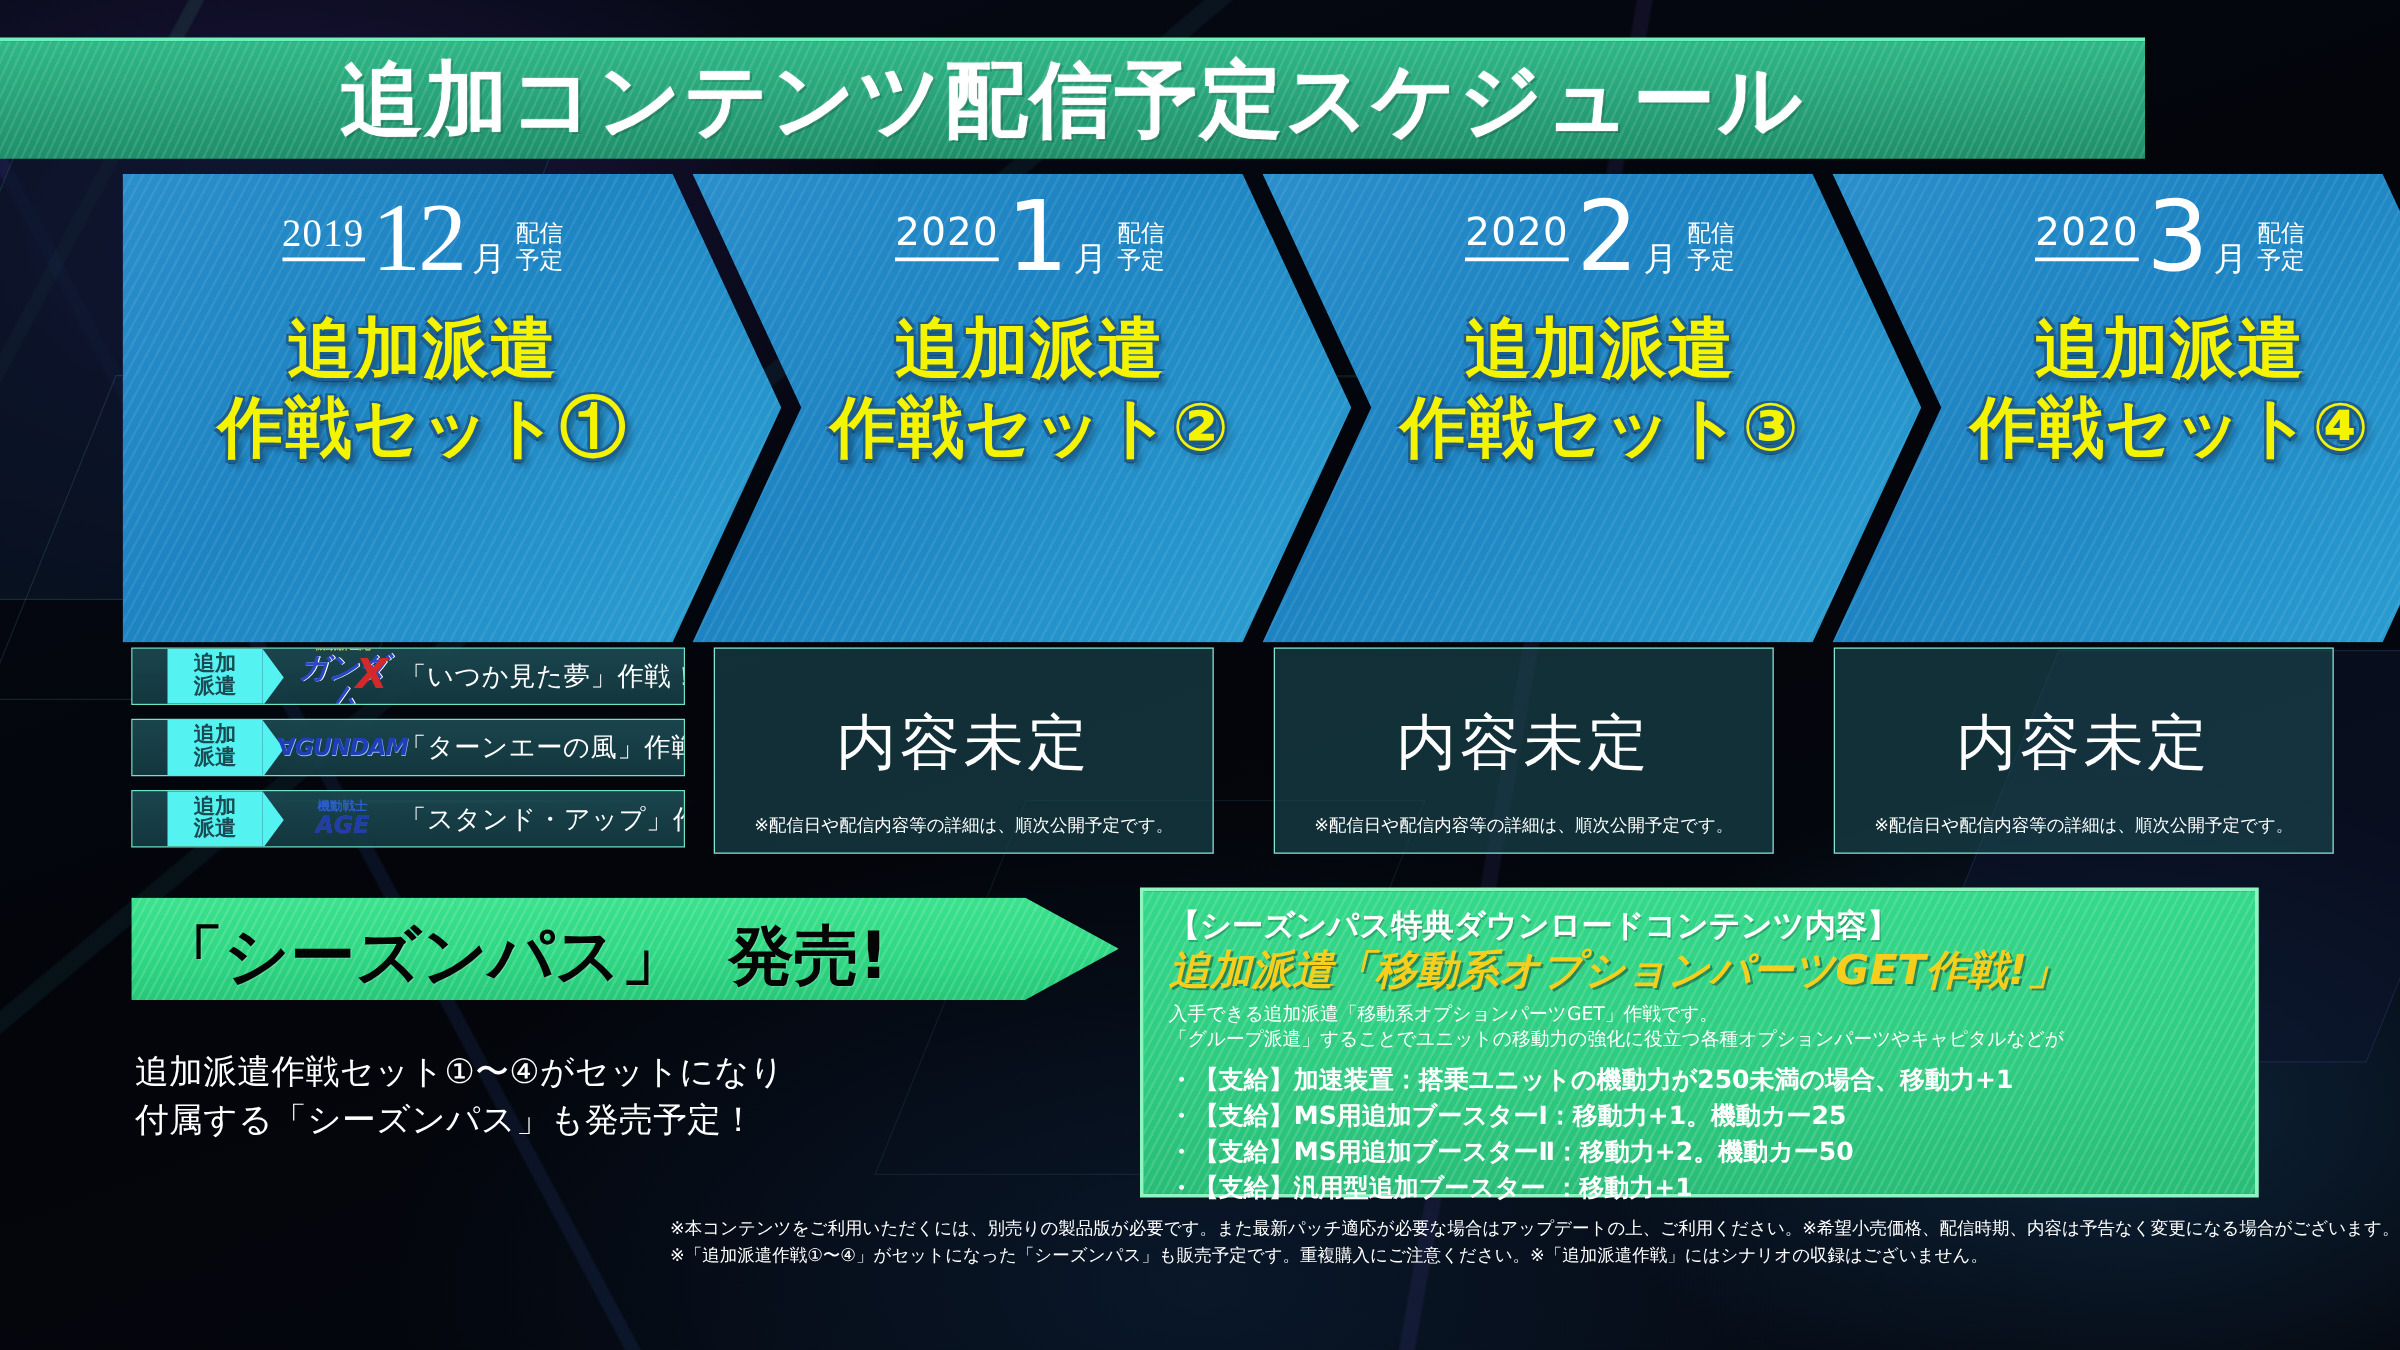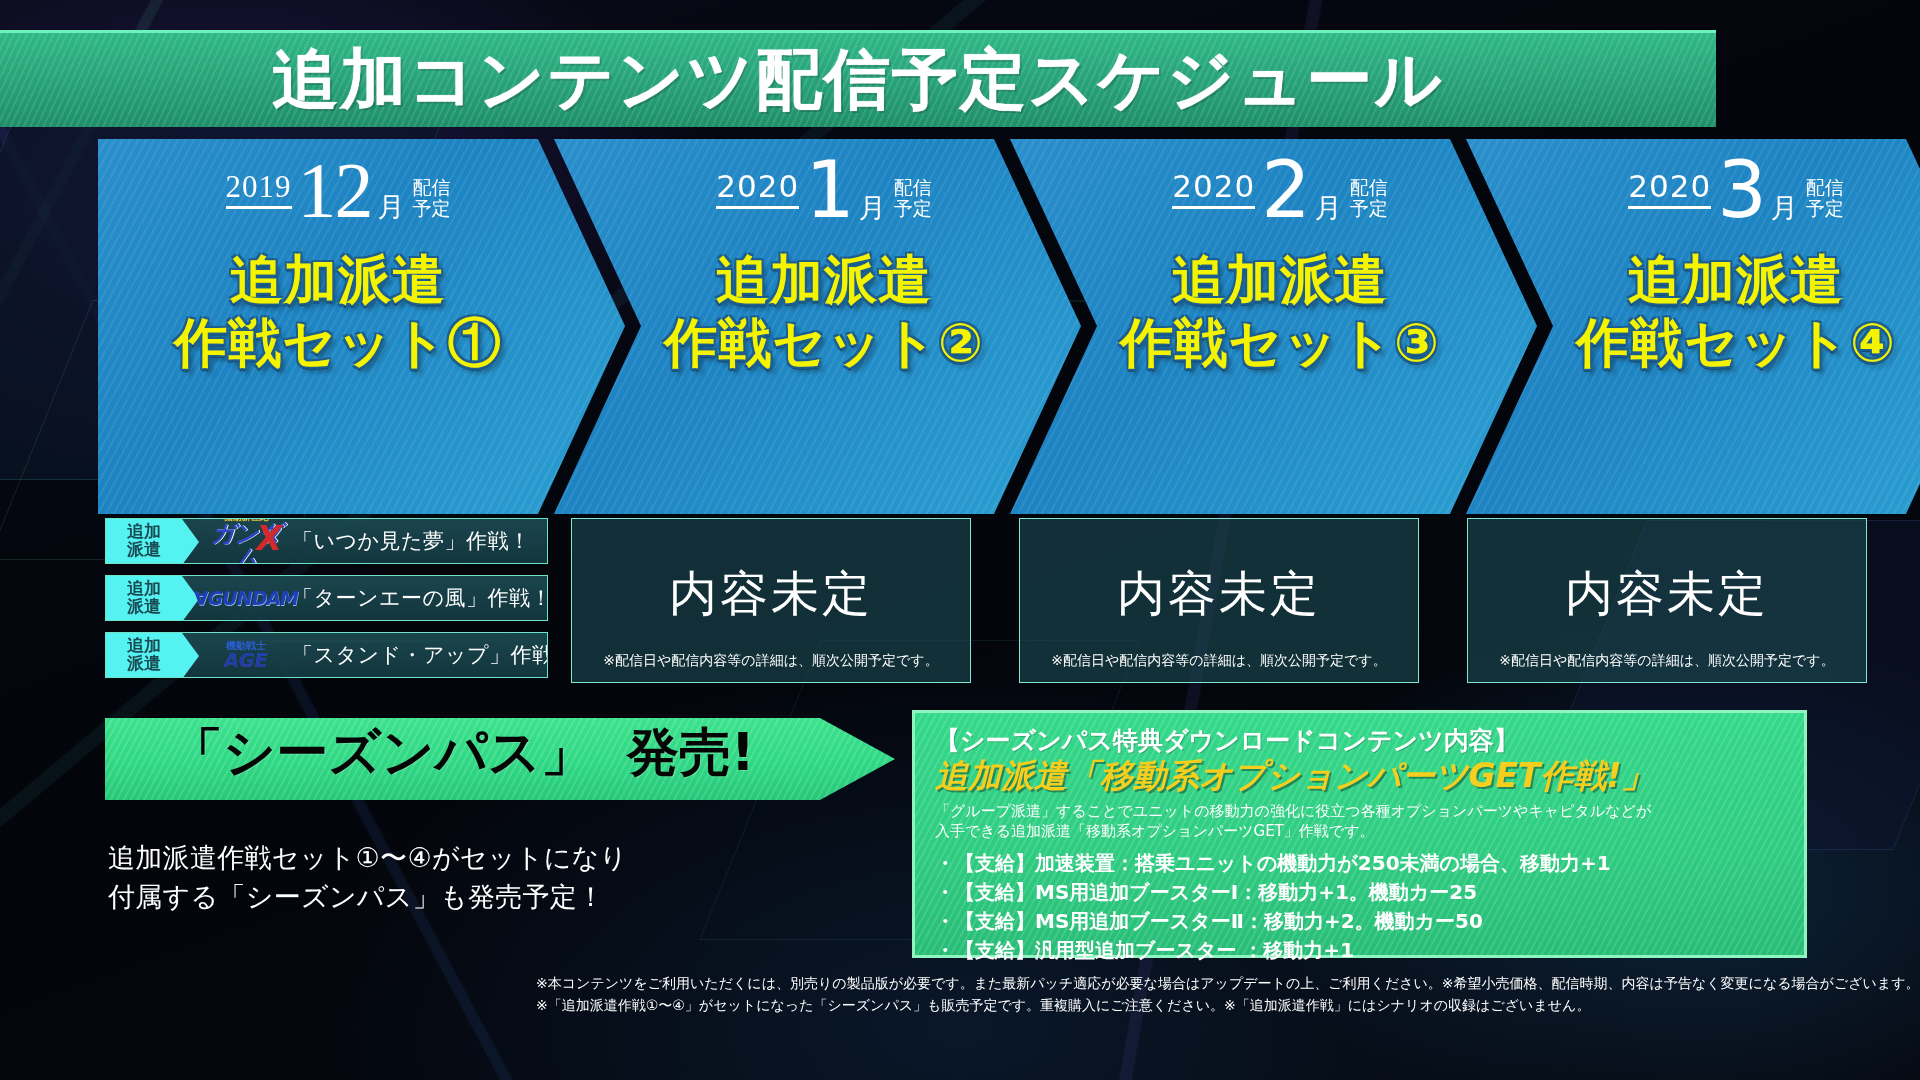--- a/index.html
+++ b/index.html
@@ -109,20 +109,21 @@
   .arrow.a4 .date-line, .arrow.a4 .arrow-title { left: 50px; }
 
   
   #mission-list { position: absolute; left: 105px; top: 518px; width: 443px; }
   .mission-row {
     position: relative; height: 46px; margin-bottom: 11px;
     background: linear-gradient(180deg, rgba(28,74,82,0.92), rgba(20,58,66,0.92));
     border: 1px solid #6fe3c8;
     display: flex; align-items: center;
     overflow: hidden;
+    padding-left: 28px;
   }
   .mission-tag {
     position: relative; flex: 0 0 auto;
     width: 76px; height: 100%;
     background: #55f2f2;
     display: flex; flex-direction: column; align-items: center; justify-content: center;
     color: #1a4a52; font-size: 17px; font-weight: 700; line-height: 1.05;
   }
   .mission-tag::after {
     content: ""; position: absolute; right: -17px; top: 0;
@@ -167,21 +168,21 @@
   .tbd-box.b3 { left: 1019px; }
   .tbd-box.b4 { left: 1467px; }
 
   
   #season-banner {
     position: absolute; left: 105px; top: 718px; width: 790px; height: 82px;
     background:
       repeating-linear-gradient(118deg, rgba(255,255,255,0.13) 0 2px, transparent 2px 6px),
       linear-gradient(180deg, #3ce28d 0%, #2fd884 55%, #26c878 100%);
     clip-path: polygon(0 0, 715px 0, 790px 41px, 715px 82px, 0 82px);
-    display: flex; align-items: flex-start; padding-left: 44px;
+    display: flex; align-items: flex-end;
   }
   #season-banner .sb-text {
     color: #050505; font-size: 52px; font-weight: 700;
     padding-left: 22px; letter-spacing: 0px; white-space: nowrap;
     text-shadow: 1px 1px 0 rgba(255,255,255,0.18);
   }
   #season-banner .sb-text .em { margin-left: 34px; }
 
   
   #season-desc {
@@ -372,22 +373,22 @@
 
 <div id="season-desc">
   <div>追加派遣作戦セット①〜④がセットになり</div>
   <div>付属する「シーズンパス」も発売予定！</div>
 </div>
 
 <div id="benefits">
   <div class="bf-head">【シーズンパス特典ダウンロードコンテンツ内容】</div>
   <div class="bf-title">追加派遣「移動系オプションパーツGET作戦!」</div>
   <div class="bf-sub">
+    <div>入手できる追加派遣「移動系オプションパーツGET」作戦です。</div>
     <div>「グループ派遣」することでユニットの移動力の強化に役立つ各種オプションパーツやキャピタルなどが</div>
-    <div>入手できる追加派遣「移動系オプションパーツGET」作戦です。</div>
   </div>
   <ul class="bf-list">
     <li>・【支給】加速装置：搭乗ユニットの機動力が250未満の場合、移動力+1</li>
     <li>・【支給】MS用追加ブースターⅠ：移動力+1。機動カー25</li>
     <li>・【支給】MS用追加ブースターⅡ：移動力+2。機動カー50</li>
     <li>・【支給】汎用型追加ブースター ：移動力+1</li>
   </ul>
 </div>
 
 <div id="footnotes">

